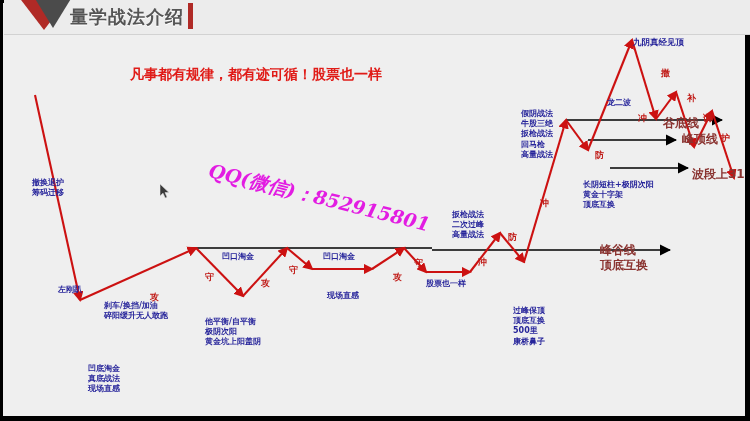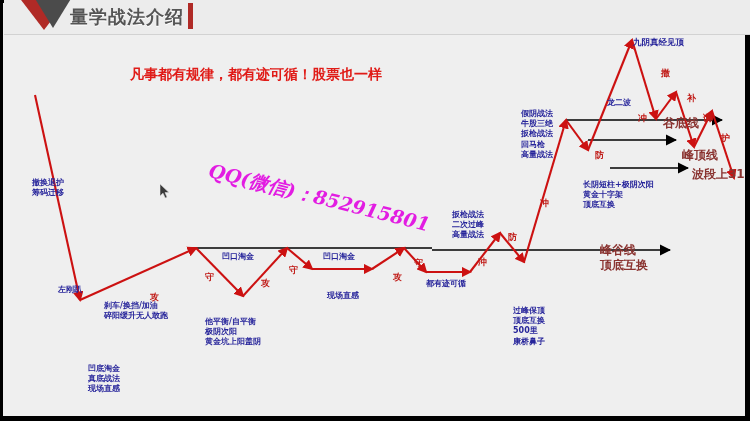--- a/index.html
+++ b/index.html
@@ -145,35 +145,35 @@
       <div class="lbl marker" style="left: 150px; top: 292px;">攻</div>
       <div class="lbl blue" style="left: 222px; top: 252px;">凹口淘金</div>
       <div class="lbl marker" style="left: 205px; top: 272px;">守</div>
       <div class="lbl marker" style="left: 261px; top: 278px;">攻</div>
       <div class="lbl blue" style="left: 205px; top: 317px;">他平衡/自平衡<br>极阴次阳<br>黄金坑上阳盖阴</div>
       <div class="lbl blue" style="left: 323px; top: 252px;">凹口淘金</div>
       <div class="lbl marker" style="left: 289px; top: 265px;">守</div>
       <div class="lbl blue" style="left: 327px; top: 291px;">现场直感</div>
       <div class="lbl marker" style="left: 393px; top: 272px;">攻</div>
       <div class="lbl marker" style="left: 414px; top: 258px;">守</div>
-      <div class="lbl blue" style="left: 426px; top: 279px;">都有迹可循</div>
+      <div class="lbl blue" style="left: 426px; top: 279px;">股票也一样</div>
       <div class="lbl blue" style="left: 452px; top: 210px;">扳枪战法<br>二次过峰<br>高量战法</div>
       <div class="lbl marker" style="left: 478px; top: 257px;">冲</div>
       <div class="lbl marker" style="left: 508px; top: 232px;">防</div>
       <div class="lbl blue" style="left: 513px; top: 283px; margin-top: 23px;">过峰保顶<br>顶底互换<br>500里<br>康桥鼻子</div>
       <div class="lbl brown" style="left: 600px; top: 243px;">峰谷线<br>顶底互换</div>
       <div class="lbl blue" style="left: 521px; top: 109px;">假阴战法<br>牛股三绝<br>扳枪战法<br>回马枪<br>高量战法</div>
       <div class="lbl marker" style="left: 540px; top: 198px;">冲</div>
       <div class="lbl marker" style="left: 595px; top: 150px;">防</div>
       <div class="lbl blue" style="left: 583px; top: 180px;">长阴短柱+极阴次阳<br>黄金十字架<br>顶底互换</div>
       <div class="lbl blue" style="left: 607px; top: 98px;">龙二波</div>
       <div class="lbl marker" style="left: 638px; top: 113px;">冲</div>
       <div class="lbl topnote" style="left: 633px; top: 37px;">九阴真经见顶</div>
       <div class="lbl marker" style="left: 661px; top: 68px;">撤</div>
       <div class="lbl marker" style="left: 687px; top: 93px;">补</div>
       <div class="lbl brown" style="left: 663px; top: 116px;">谷底线</div>
       <div class="lbl marker" style="left: 703px; top: 113px;">调</div>
       <div class="lbl marker" style="left: 721px; top: 133px;">护</div>
-      <div class="lbl brown" style="left: 682px; top: 148px;">峰顶线</div>
+      <div class="lbl brown" style="left: 682px; top: 132px;">峰顶线</div>
       <div class="lbl brown" style="left: 692px; top: 167px;">波段上31</div>
     </div>
 
 </div>
 
 </body></html>

